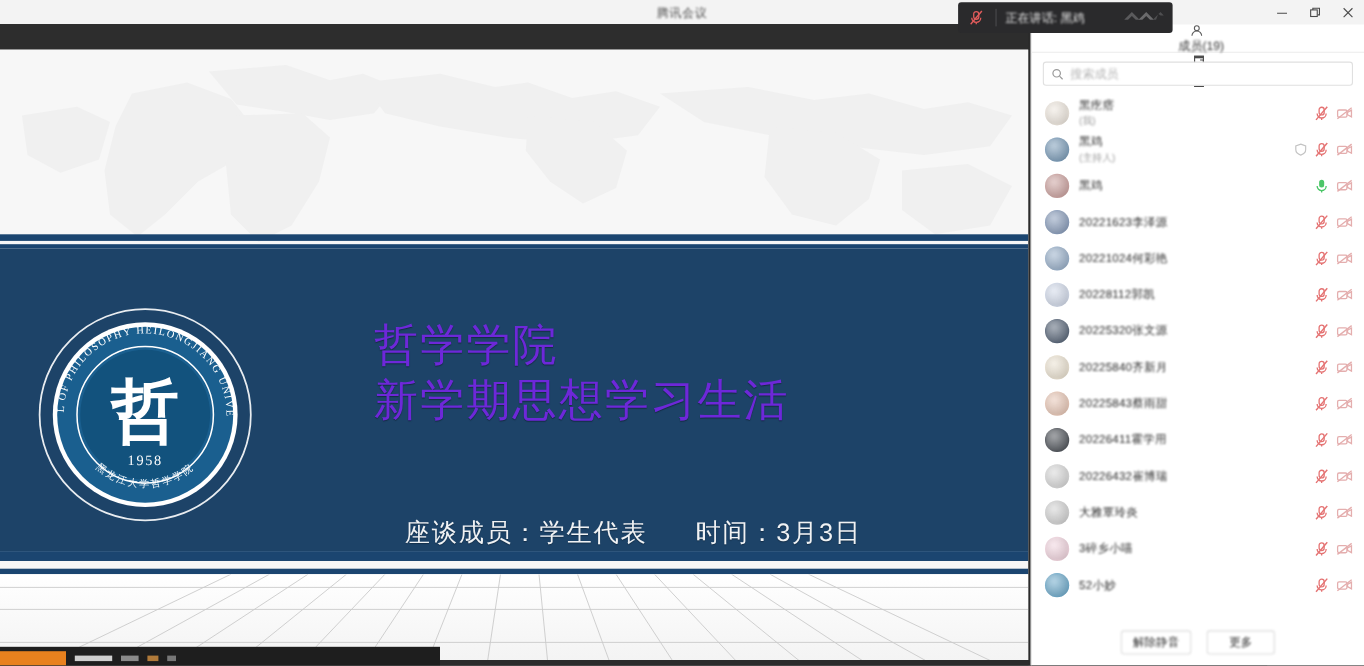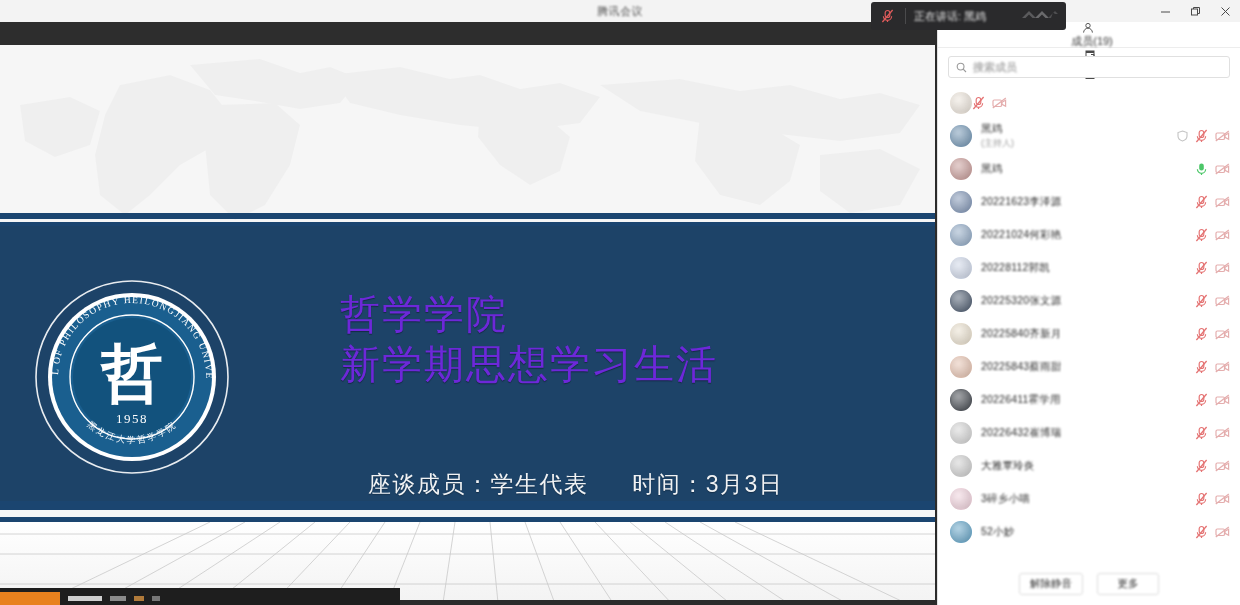--- a/index.html
+++ b/index.html
@@ -120,21 +120,21 @@
   }
   .ph-sep { width:1px; height:16px; background:#dddddd; margin:0 2px; }
 
   .panel-search { padding:8px 10px 6px 10px; }
   .search-box {
     height:22px; border:1px solid #e0e0e0; border-radius:3px;
     display:flex; align-items:center; padding:0 7px; background:#fff;
   }
   .search-box .s-icon { color:#9a9a9a; display:flex; }
   .search-box .s-ph {
-    font-size:11px; color:#b5b5b5; margin-left:6px; filter:blur(0.9px);font-weight:bold;
+    font-size:11px; color:#b5b5b5; margin-left:6px; filter:blur(0.9px);
   }
 
   .plist { flex:1; overflow:hidden; padding-top:2px; }
   .prow {
     height:33px; display:flex; align-items:center; padding:0 10px 0 12px;
   }
   .prow .avatar {
     width:22px; height:22px; border-radius:50%; flex:none;
     background:#cfd6dd; overflow:hidden; position:relative;
   }
@@ -359,20 +359,24 @@
         </span>
         <span class="s-ph">搜索成员</span>
       </div>
     </div>
 
     <div class="plist" id="participant-list">
         <div class="prow">
           <div class="avatar" style="background: rgb(239, 231, 221);">
             <i style="background:radial-gradient(circle at 38% 34%, rgba(255,255,255,.55), rgba(0,0,0,.18))"></i>
           </div>
+          <div class="pinfo">
+            <div class="pname">黑疙瘩</div>
+            <div class="psub">(我)</div>
+          </div>
           <div class="picons">
             <span>
               <svg width="13" height="14" viewBox="0 0 13 14">
                 <rect x="4.2" y="1.5" width="4.6" height="7" rx="2.3" fill="none" stroke="#e05b5b" stroke-width="1.2"></rect>
     <path d="M2.4 7.2 a4.1 4.1 0 0 0 8.2 0" fill="none" stroke="#e05b5b" stroke-width="1.2"></path>
     <line x1="6.5" y1="11.3" x2="6.5" y2="13" stroke="#e05b5b" stroke-width="1.2"></line>
                 <line x1="1.4" y1="13" x2="11.6" y2="1" stroke="#e05b5b" stroke-width="1.3"></line>
               </svg>
             </span>
             <span>

